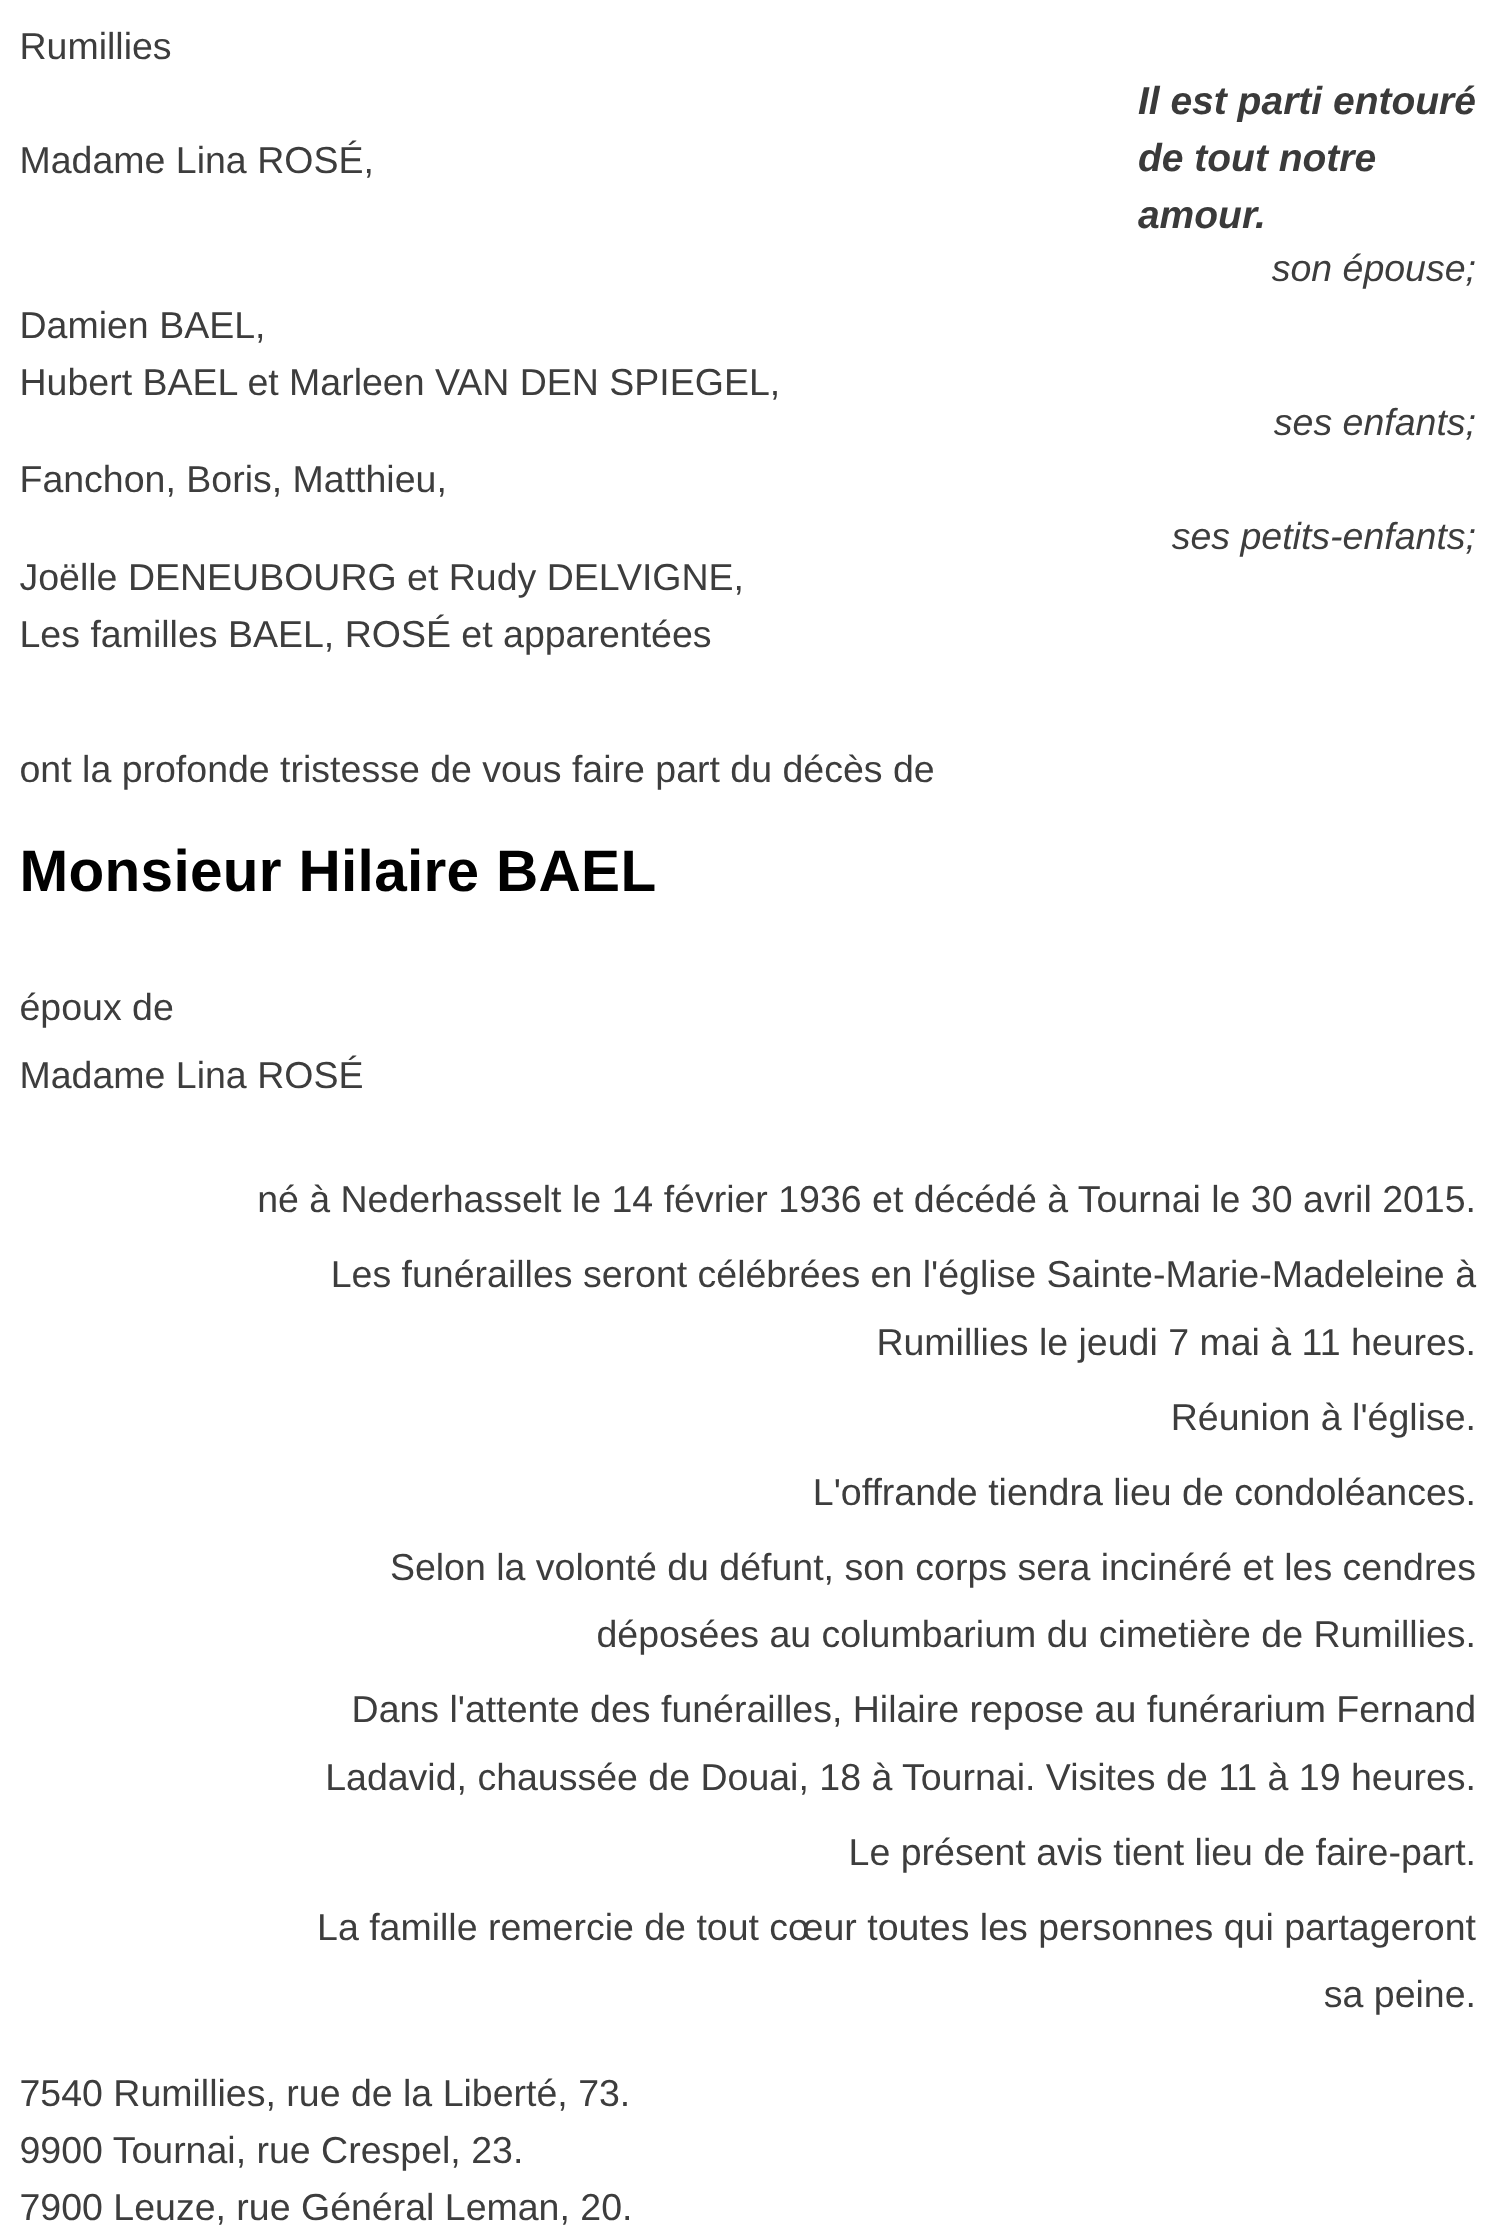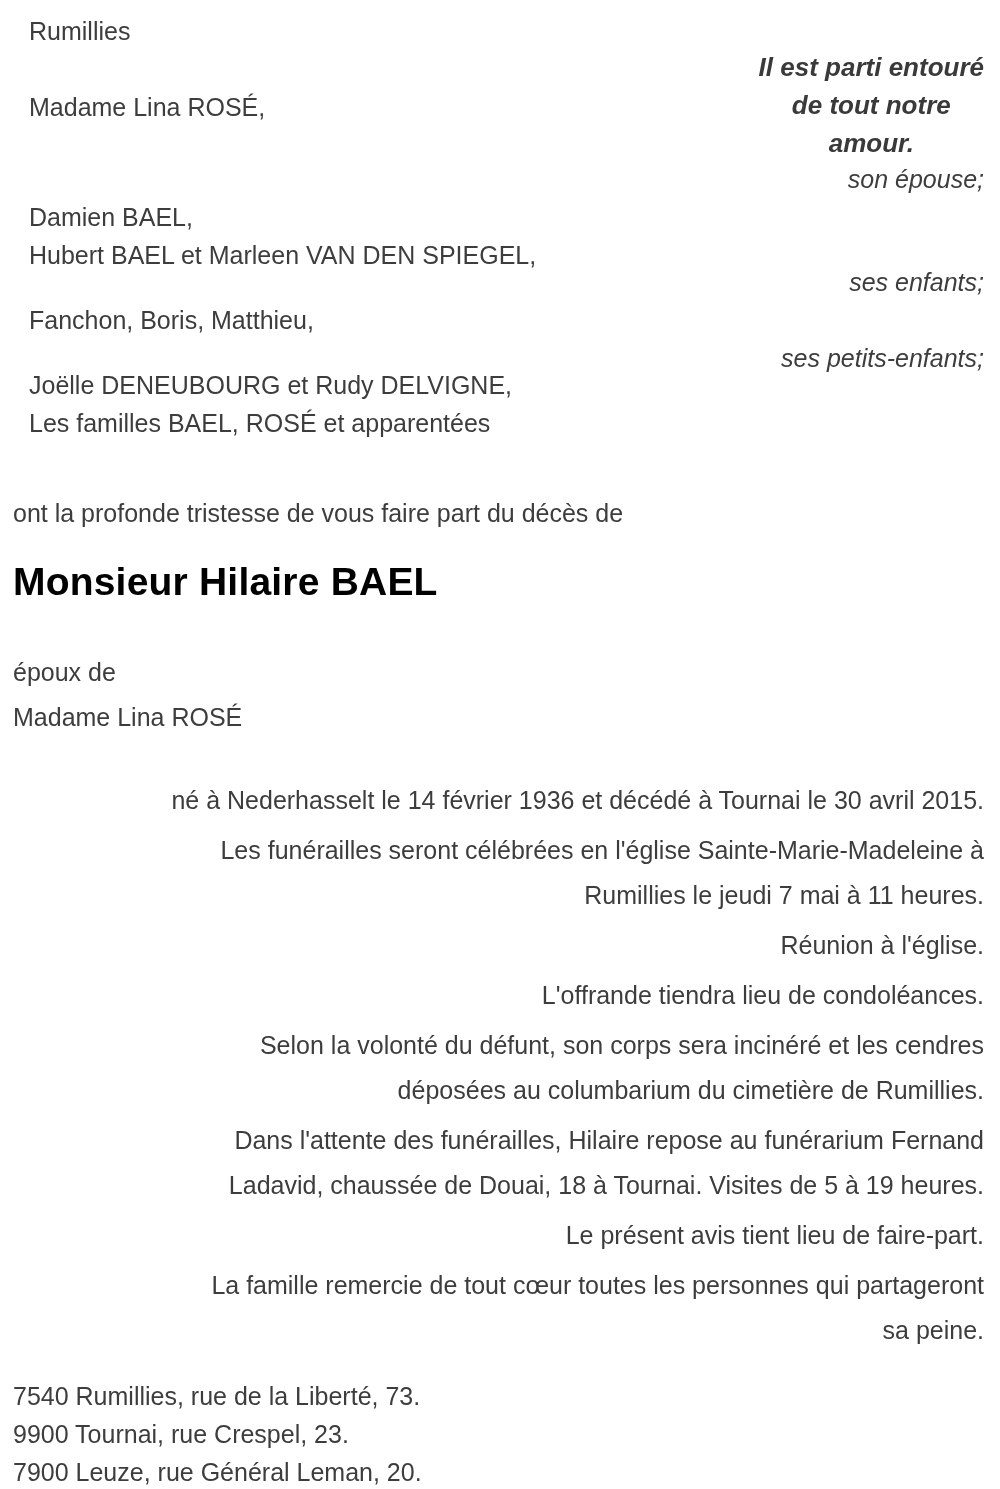--- a/index.html
+++ b/index.html
@@ -16,22 +16,22 @@
     position: relative;
     width: 1000px;
     min-height: 1489px;
     padding: 10px 16px 10px 13px;
     background: #ffffff;
   }
   .pre { white-space: pre-line; }
 
   
   .top-section { position: relative; height: 445px; }
-  .abs { position: absolute; left: 16px; line-height: 38px; }
-  .right-col { left: auto; right: 0; text-align: center; }
+  .abs { position: absolute; left: 0; line-height: 38px; }
+  .right-col { left: auto; right: 0; text-align: left; }
   .italic { font-style: italic; }
   .epitaph {
     font-weight: bold;
     font-style: italic;
     line-height: 38px;
     font-size: 26px;
     color: #3a3a3a;
   }
 
   .intro { margin-top: 36px; line-height: 45px; }
@@ -87,21 +87,21 @@
 
   <div class="body-block">
     <p class="pre">né à Nederhasselt le 14 février 1936 et décédé à Tournai le 30 avril 2015.</p>
     <p class="pre">Les funérailles seront célébrées en l'église Sainte-Marie-Madeleine à
 Rumillies le jeudi 7 mai à 11 heures.</p>
     <p class="pre">Réunion à l'église.</p>
     <p class="pre">L'offrande tiendra lieu de condoléances.</p>
     <p class="pre">Selon la volonté du défunt, son corps sera incinéré et les cendres
 déposées au columbarium du cimetière de Rumillies.</p>
     <p class="pre">Dans l'attente des funérailles, Hilaire repose au funérarium Fernand
-Ladavid, chaussée de Douai, 18 à Tournai. Visites de 5 à 19 heures.</p>
+Ladavid, chaussée de Douai, 18 à Tournai. Visites de 11 à 19 heures.</p>
     <p class="pre">Le présent avis tient lieu de faire-part.</p>
     <p class="pre">La famille remercie de tout cœur toutes les personnes qui partageront
 sa peine.</p>
   </div>
 
   <div class="addresses">
     <div>7540 Rumillies, rue de la Liberté, 73.</div>
     <div>9900 Tournai, rue Crespel, 23.</div>
     <div>7900 Leuze, rue Général Leman, 20.</div>
   </div>

